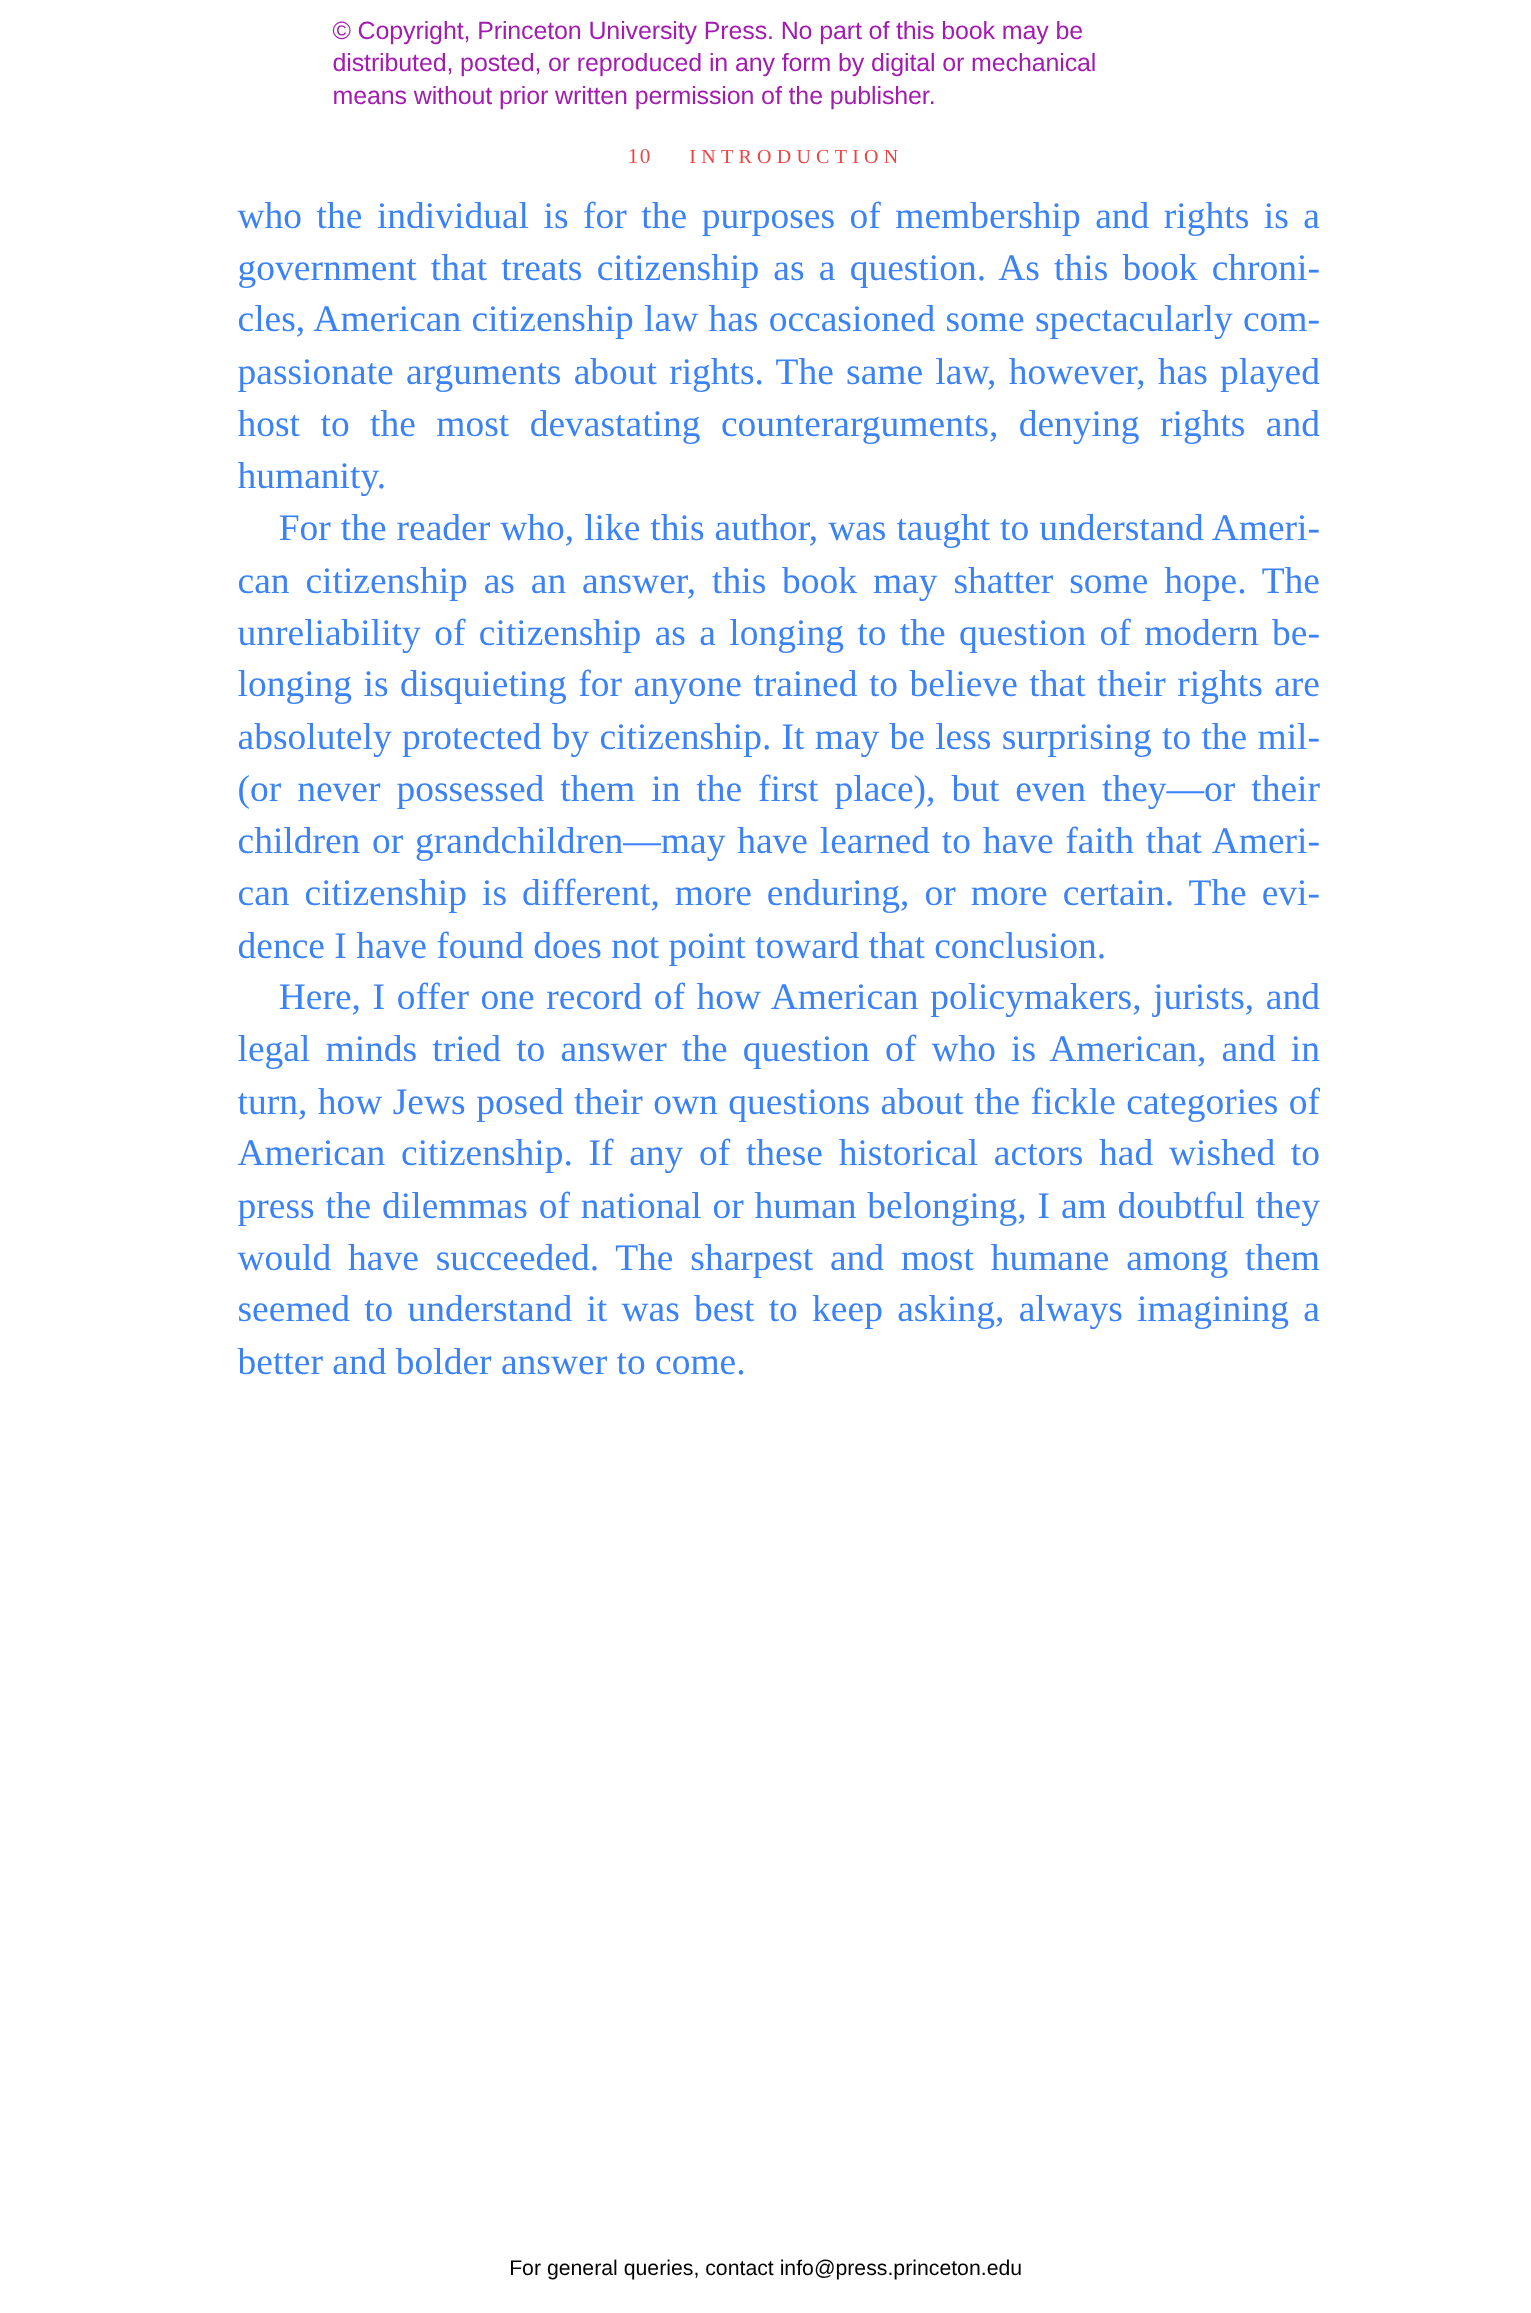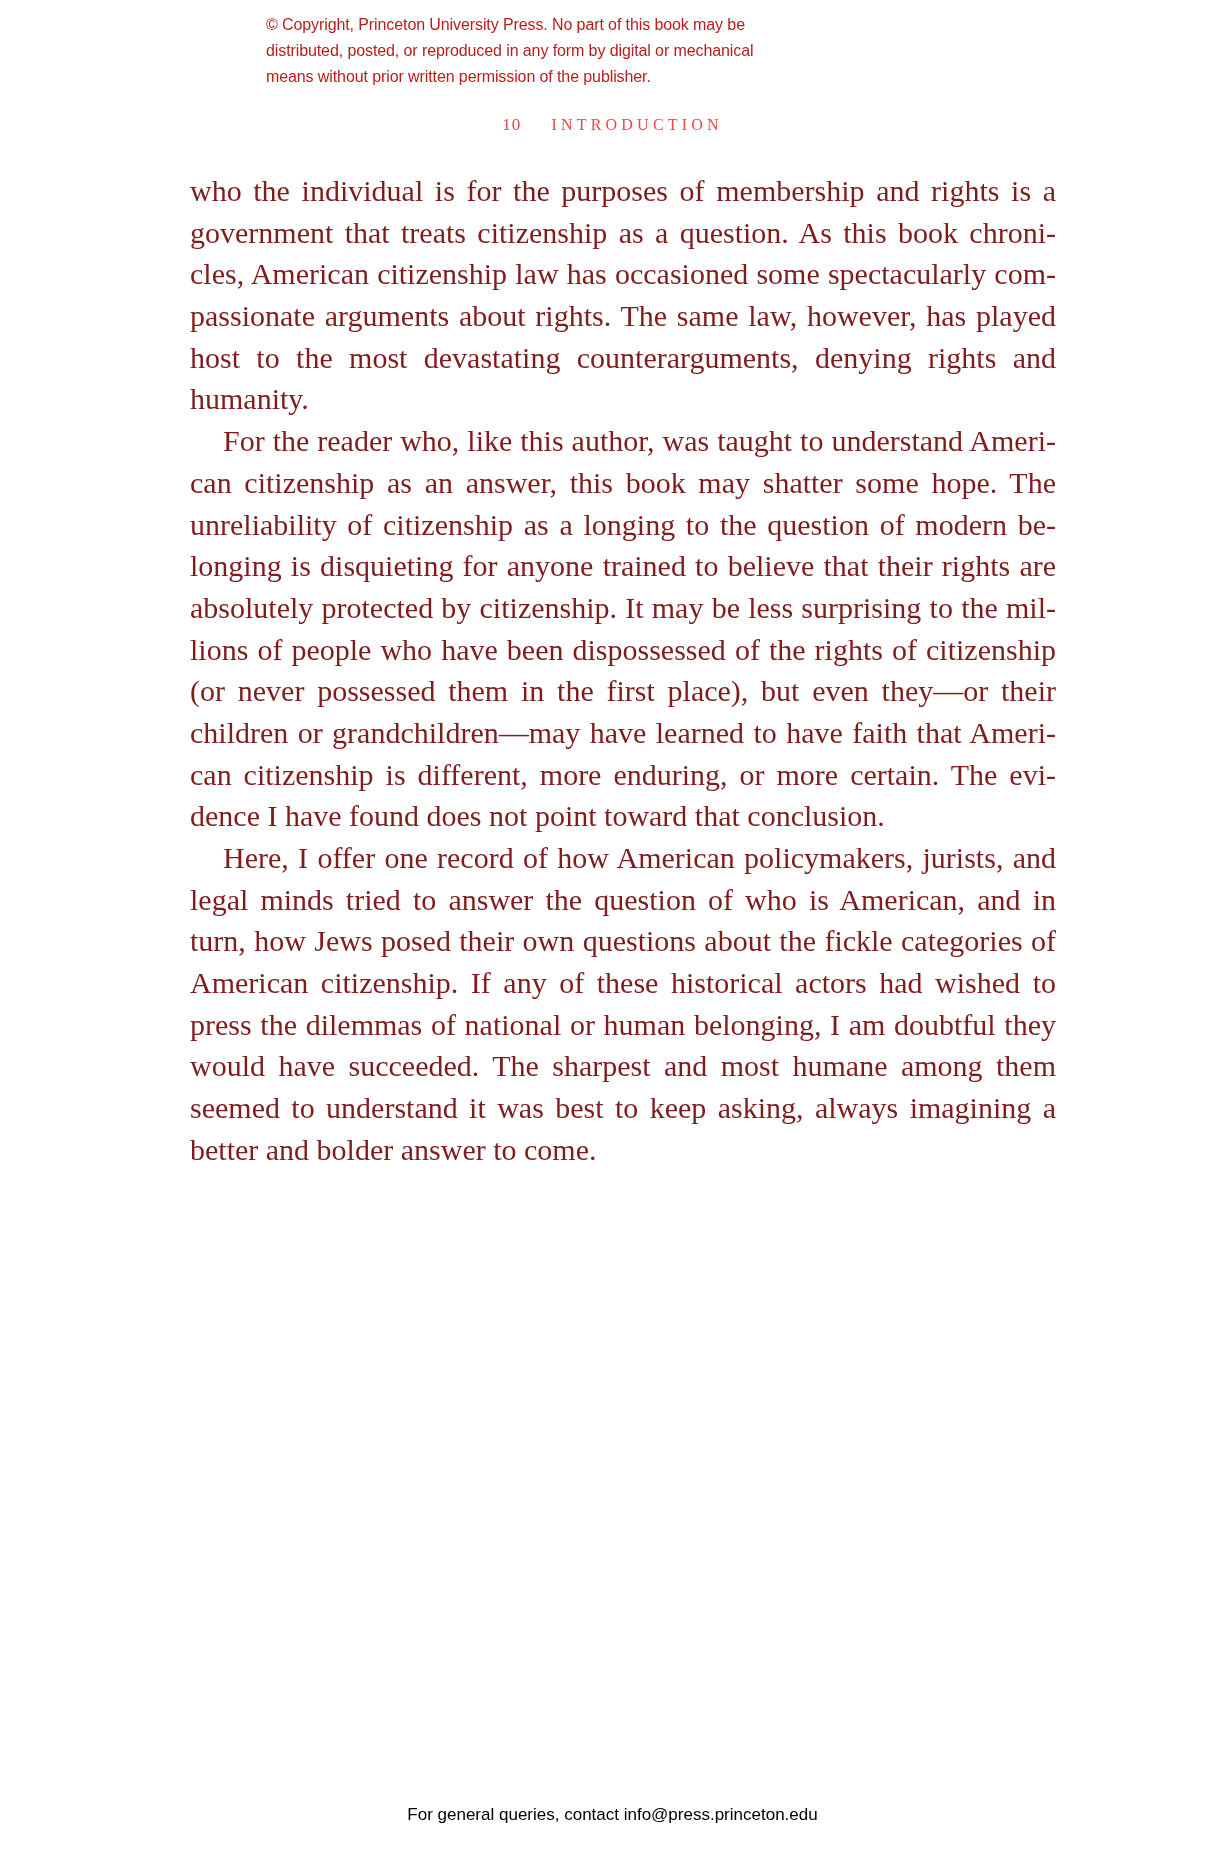--- a/index.html
+++ b/index.html
@@ -12,23 +12,23 @@
       height: 1850px;
       position: relative;
       overflow: hidden;
     }
     .copyright {
       position: absolute;
       left: 266px;
       top: 12px;
       width: 720px;
       font-family: "Liberation Sans", sans-serif;
-      font-size: 16px;
+      font-size: 20px;
       line-height: 26px;
-      color: #b91c1c;
+      color: #a21caf;
       letter-spacing: -0.1px;
     }
     .copyright span { display: block; white-space: nowrap; }
     .running-head {
       position: absolute;
       left: 0;
       width: 1225px;
       top: 114px;
       text-align: center;
       font-family: "Liberation Serif", serif;
@@ -42,26 +42,26 @@
       margin-right: 26px;
     }
     .running-head .section {
       display: inline-block;
       letter-spacing: 4.2px;
       font-size: 16px;
     }
     .body-text {
       position: absolute;
       left: 190px;
-      top: 170px;
+      top: 152px;
       width: 866px;
       font-family: "Liberation Serif", serif;
       font-size: 30px;
       line-height: 41.7px;
-      color: #7f1d1d;
+      color: #3b82f6;
     }
     .body-text .line {
       display: block;
       white-space: nowrap;
       text-align: justify;
       text-align-last: justify;
       height: 41.7px;
     }
     .body-text .line.last {
       text-align-last: left;
@@ -102,21 +102,20 @@
   <span class="line">cles, American citizenship law has occasioned some spectacularly com-</span>
   <span class="line">passionate arguments about rights. The same law, however, has played</span>
   <span class="line">host to the most devastating counterarguments, denying rights and</span>
   <span class="line last">humanity.</span>
 
   <span class="line indent">For the reader who, like this author, was taught to understand Ameri-</span>
   <span class="line">can citizenship as an answer, this book may shatter some hope. The</span>
   <span class="line">unreliability of citizenship as a longing to the question of modern be-</span>
   <span class="line">longing is disquieting for anyone trained to believe that their rights are</span>
   <span class="line">absolutely protected by citizenship. It may be less surprising to the mil-</span>
-  <span class="line">lions of people who have been dispossessed of the rights of citizenship</span>
   <span class="line">(or never possessed them in the first place), but even they—or their</span>
   <span class="line">children or grandchildren—may have learned to have faith that Ameri-</span>
   <span class="line">can citizenship is different, more enduring, or more certain. The evi-</span>
   <span class="line last">dence I have found does not point toward that conclusion.</span>
 
   <span class="line indent">Here, I offer one record of how American policymakers, jurists, and</span>
   <span class="line">legal minds tried to answer the question of who is American, and in</span>
   <span class="line">turn, how Jews posed their own questions about the fickle categories of</span>
   <span class="line">American citizenship. If any of these historical actors had wished to</span>
   <span class="line">press the dilemmas of national or human belonging, I am doubtful they</span>

